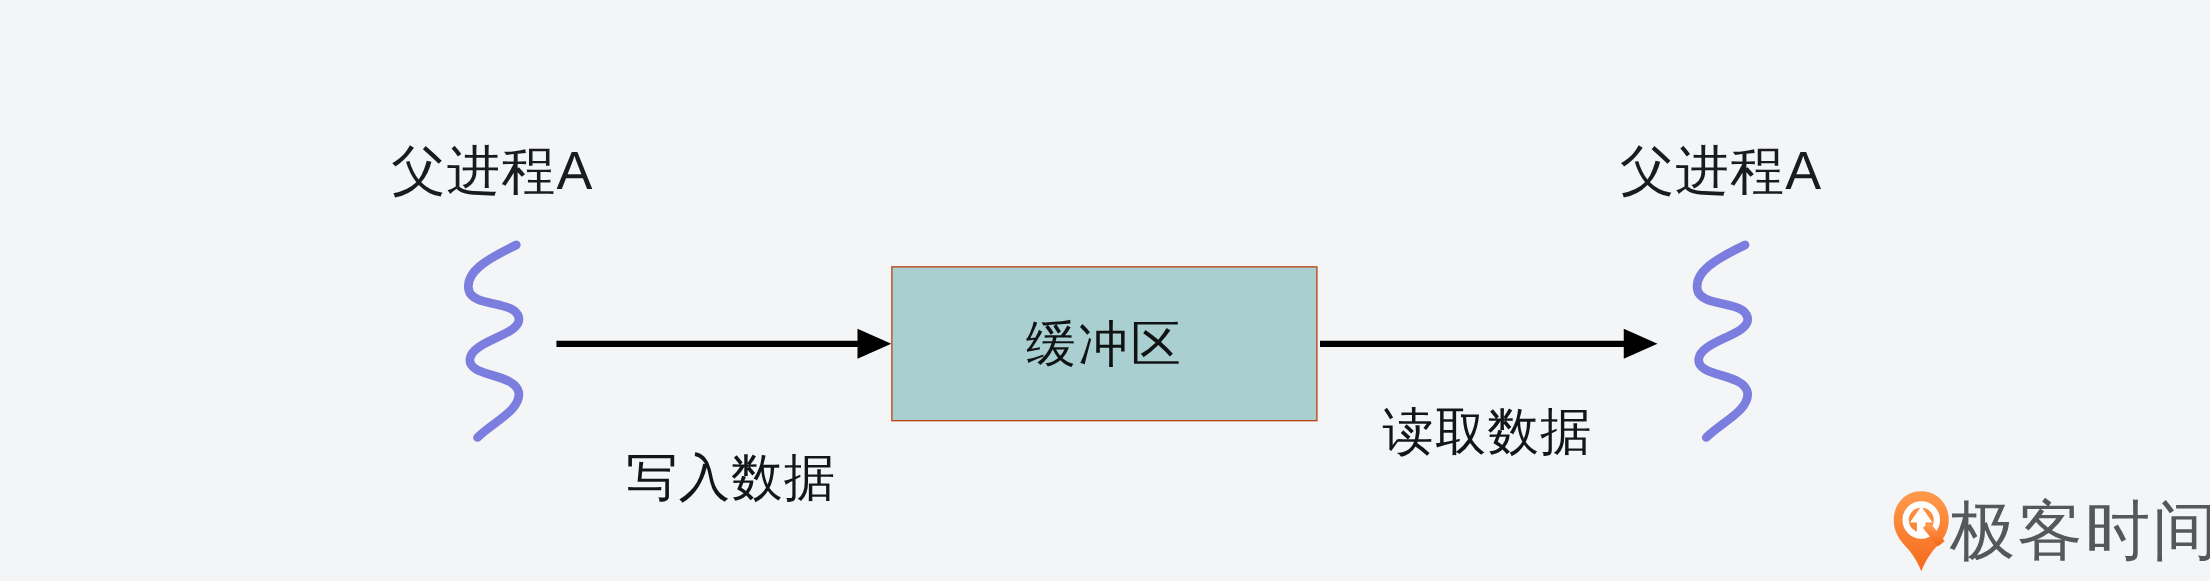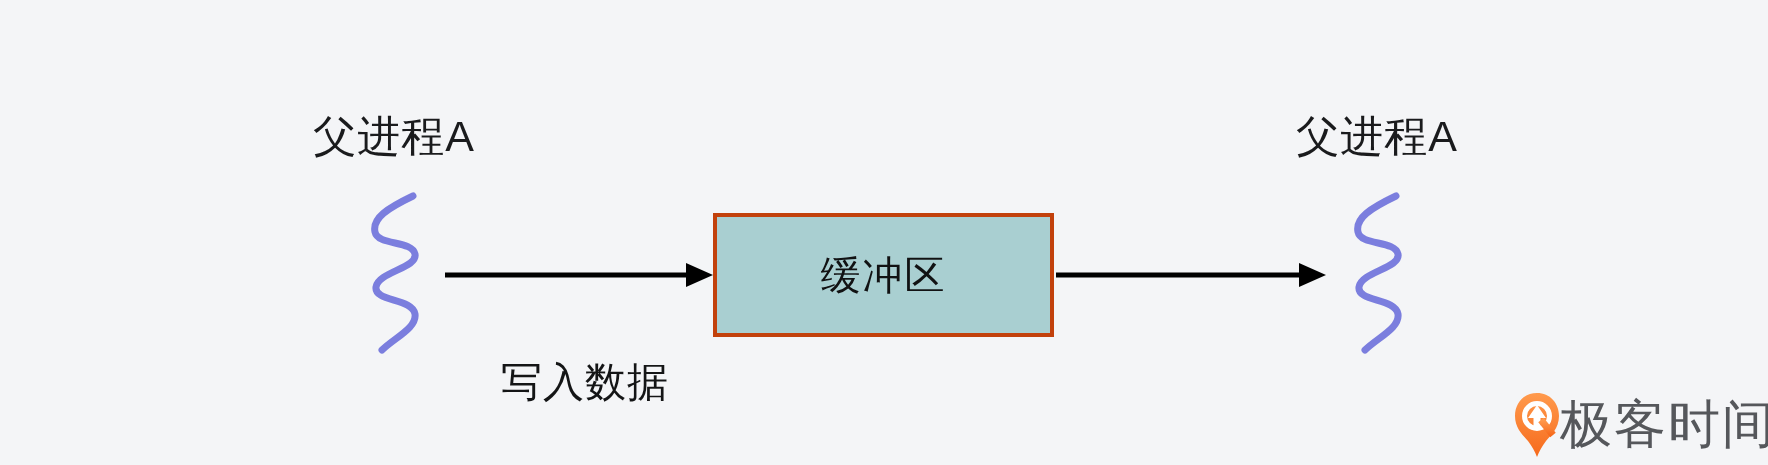--- a/index.html
+++ b/index.html
@@ -28,21 +28,21 @@
     white-space: nowrap;
     letter-spacing: 1px;
   }
   .buffer-box {
     left: 713px;
     top: 213px;
     width: 341px;
     height: 124px;
     box-sizing: border-box;
     background: #a9cfd1;
-    border: 4px solid #c2410c;
+    border: 1px solid #c2410c;
     display: flex;
     align-items: center;
     justify-content: center;
   }
   .buffer-box span {
     font-size: 40px;
     color: #111213;
     letter-spacing: 2px;
     white-space: nowrap;
   }
@@ -87,20 +87,21 @@
     <line x1="0" y1="21" x2="245" y2="21" stroke="#000000" stroke-width="5"></line>
     <polygon points="243,9 243,33 270,21" fill="#000000"></polygon>
   </svg>
 
   <div class="abs buffer-box">
     <span>缓冲区</span>
   </div>
 
   <div class="abs flow-label" style="left:585px;margin-top:37px;">写入数据</div>
 
+  <div class="abs flow-label" style="left:1190px;">读取数据</div>
 
   <div class="abs watermark">
     <svg width="46" height="68" viewBox="0 0 46 68">
       <defs>
         <linearGradient id="og" x1="0" y1="0" x2="0" y2="1">
           <stop offset="0" stop-color="#ff9a4d"></stop>
           <stop offset="1" stop-color="#f66a1c"></stop>
         </linearGradient>
       </defs>
 

